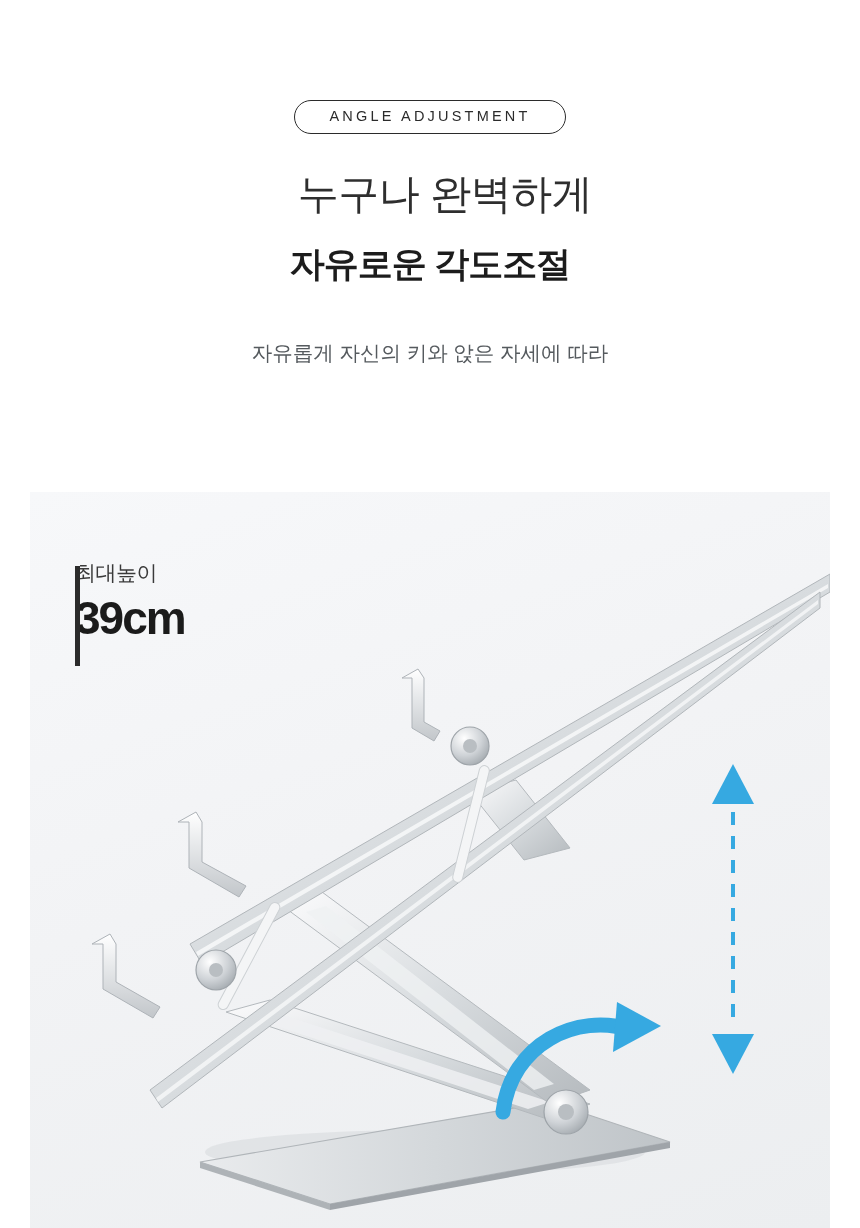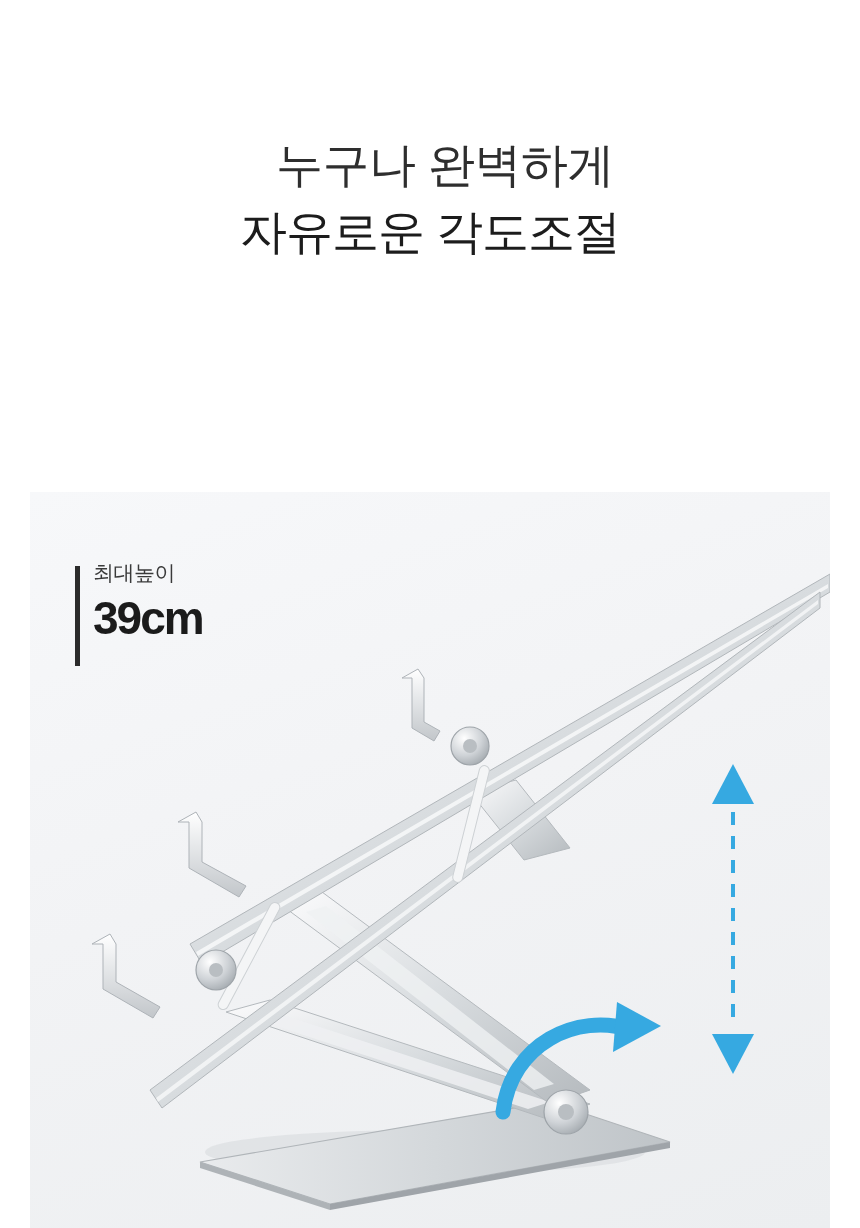--- a/index.html
+++ b/index.html
@@ -35,33 +35,33 @@
     line-height: 1;
     font-weight: 400;
   }
 
   .headline {
     margin-top: 34px;
     line-height: 1.3;
   }
   .headline .line1 {
     display: block;
-    font-size: 47px;
+    font-size: 41px;
     font-weight: 400;
     color: #2e2e2e;
     letter-spacing: -0.5px;
     padding-left: 30px;
   }
   .headline .line2 {
     display: block;
-    font-size: 47px;
-    font-weight: 400;
+    font-size: 35px;
+    font-weight: 700;
     color: #1c1c1c;
     letter-spacing: -1px;
-    margin-top: 6px;
+    margin-top: 20px;
   }
 
   .subcopy {
     margin-top: 50px;
     font-size: 20.5px;
     line-height: 1.65;
     color: #555a5e;
     font-weight: 400;
   }
   .subcopy span {
@@ -77,21 +77,20 @@
     height: 736px;
     background: linear-gradient(160deg, #f7f8fa 0%, #f2f3f5 45%, #eceef0 100%);
     overflow: hidden;
   }
 
   
   .callout {
     position: absolute;
     left: 45px;
     top: 70px;
-    padding-left: 18px;
   }
   .callout:before {
     content: "";
     position: absolute;
     left: 0;
     top: 4px;
     width: 5px;
     height: 100px;
     background: #2b2b2b;
   }
@@ -129,27 +128,29 @@
     position: absolute;
     left: 455px;
     top: 508px;
   }
 </style>
 </head>
 <body>
 
 <div class="hero">
 
+  <div class="pill">ANGLE ADJUSTMENT</div>
 
   <div class="headline">
     <span class="line1">누구나 완벽하게</span>
     <span class="line2">자유로운 각도조절</span>
   </div>
 
   <div class="subcopy">
+    <span>자유롭게 자신의 키와 앉은 자세에 따라</span>
   </div>
 </div>
 
 <div class="photo">
 
   <svg class="stand-svg" width="800" height="736" viewBox="0 0 800 736">
     <defs>
       <linearGradient id="alu" x1="0" y1="0" x2="0" y2="1">
         <stop offset="0%" stop-color="#ffffff"></stop>
         <stop offset="40%" stop-color="#e6e8ea"></stop>

